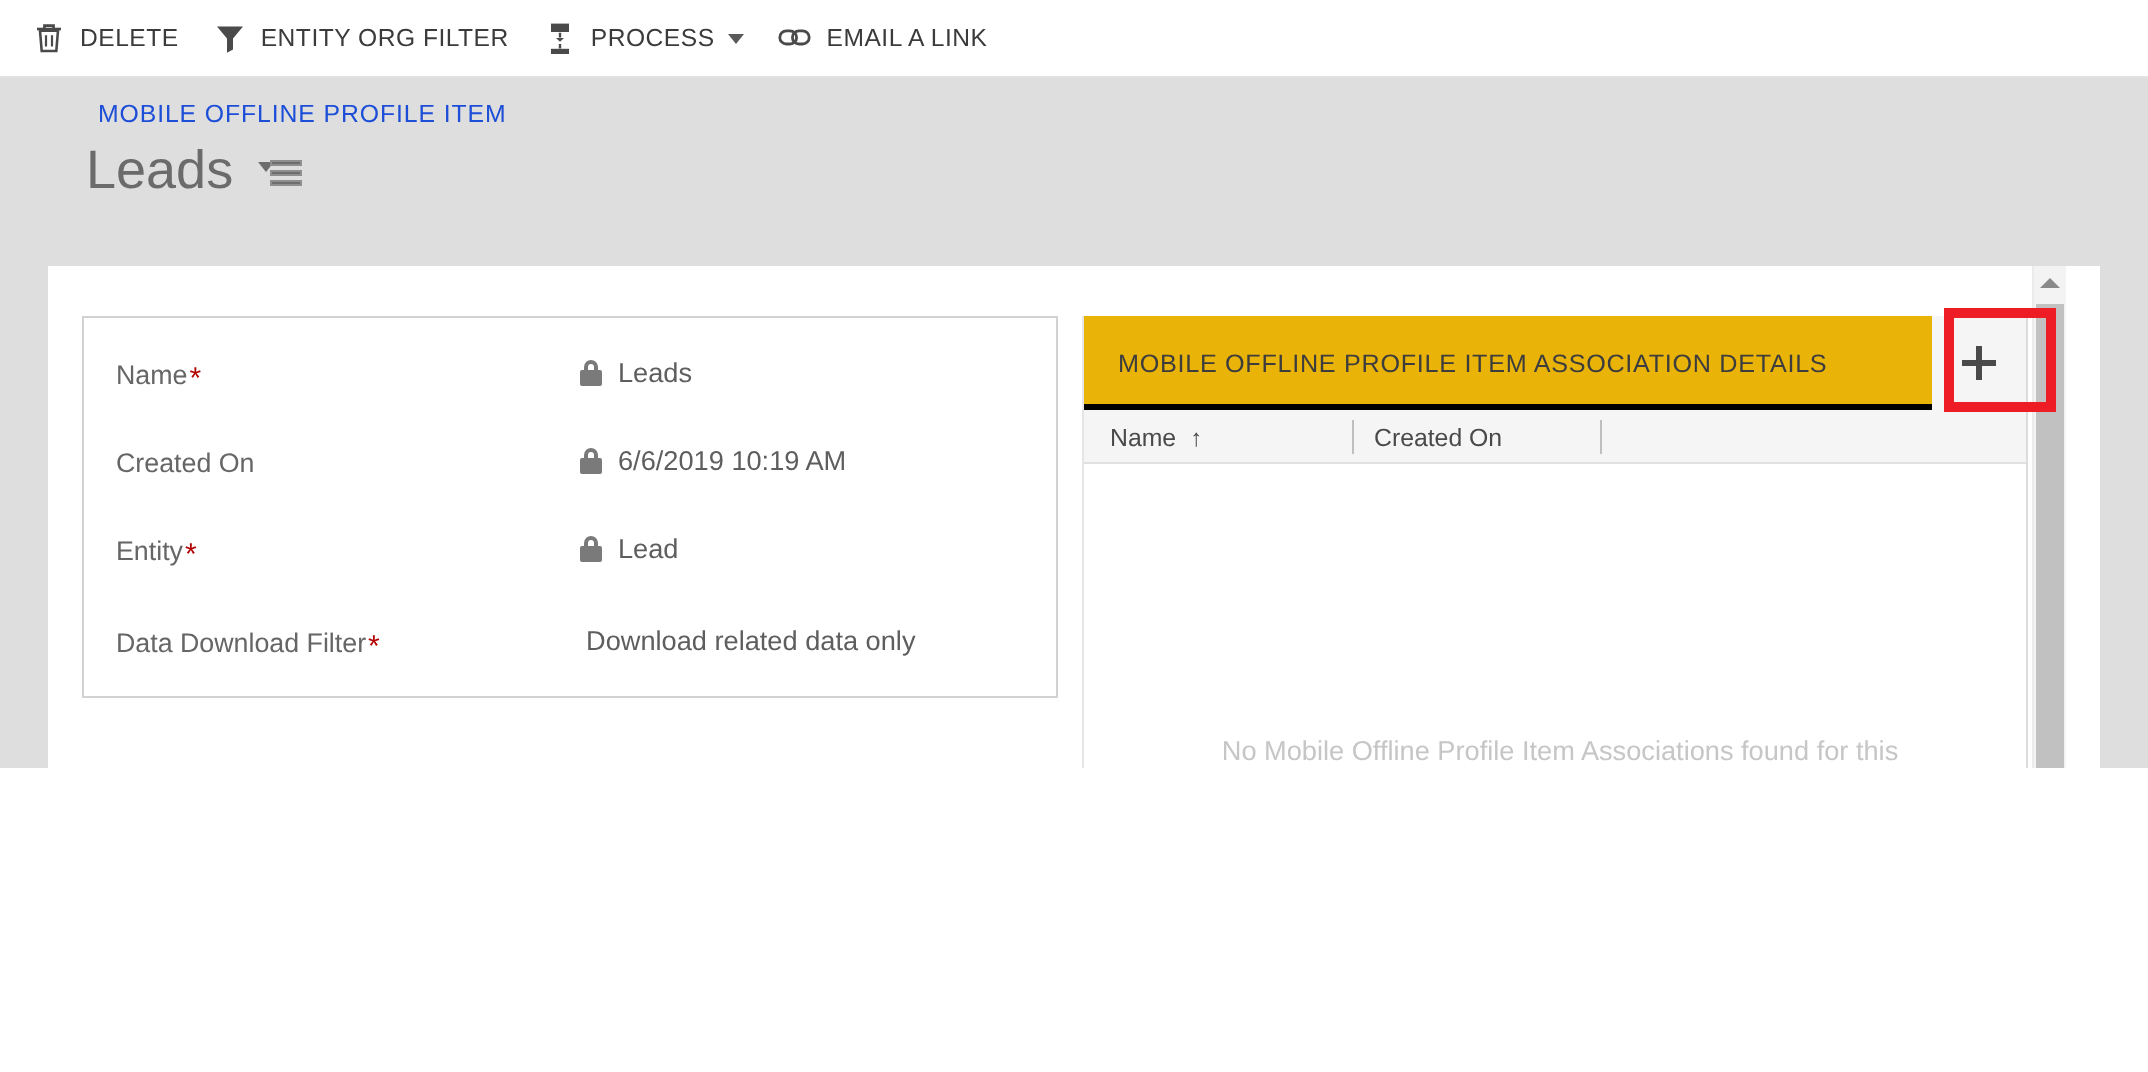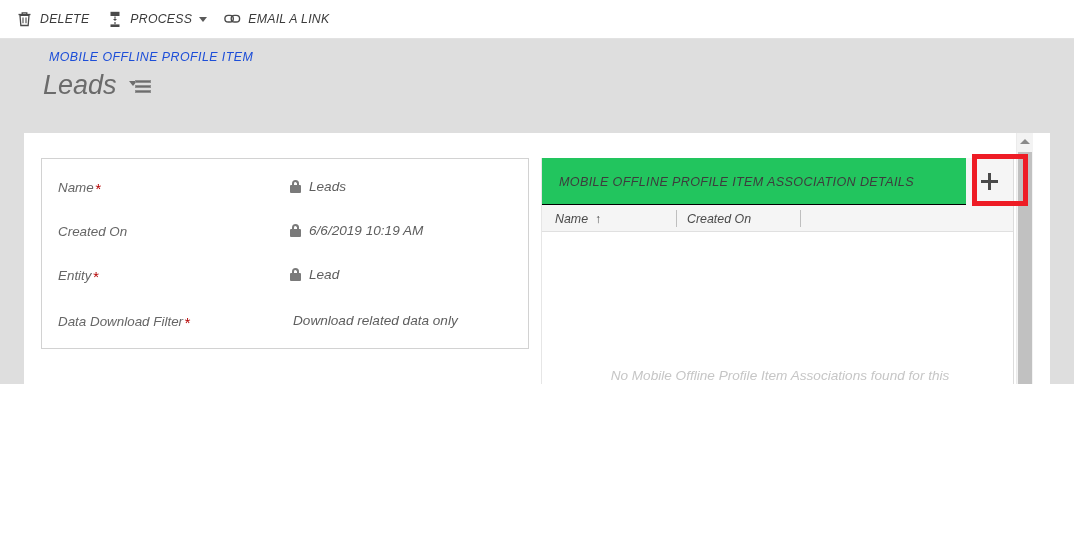--- a/index.html
+++ b/index.html
@@ -13,21 +13,20 @@
     font-family: "Liberation Sans", sans-serif;
     overflow: hidden;
     -webkit-font-smoothing: antialiased;
   }
   .app {
     position: relative;
     width: 1074px;
     height: 384px;
     background: #dedede;
     overflow: hidden;
-    font-style: italic;
   }
 
   
   .commandbar {
     position: absolute;
     left: 0; top: 0;
     width: 1074px;
     height: 39px;
     background: #ffffff;
     border-bottom: 1px solid #e2e2e2;
@@ -226,22 +225,22 @@
     background: #ffffff;
     border-left: 1px solid #e6e6e6;
     border-right: 1px solid #dcdcdc;
     box-sizing: border-box;
   }
   .grid-header {
     position: absolute;
     left: 0; top: 0;
     width: 100%;
     height: 47px;
-    background: #22c55e;
-    border-bottom: 1px solid #000000;
+    background: #eab308;
+    border-bottom: 3px solid #000000;
     box-sizing: border-box;
   }
   .grid-title {
     position: absolute;
     left: 17px; top: 17px;
     font-size: 12.6px;
     letter-spacing: 0.35px;
     color: #3d3d3d;
     white-space: nowrap;
   }
@@ -422,20 +421,28 @@
         <svg width="15" height="16" viewBox="0 0 15 16" fill="none">
           <path d="M1.5 3.5h12" stroke="#4a4a4a" stroke-width="1.3"></path>
           <path d="M5.2 3.3V1.8h4.6v1.5" stroke="#4a4a4a" stroke-width="1.3" fill="none"></path>
           <path d="M3 4.3h9l-.85 10.2H3.85L3 4.3z" stroke="#4a4a4a" stroke-width="1.3" fill="none"></path>
           <path d="M6 6.6v5.6M9 6.6v5.6" stroke="#4a4a4a" stroke-width="1.1"></path>
         </svg>
       </span>
       <span class="cmd-label">DELETE</span>
     </div>
 
+    <div class="cmd-btn">
+      <span class="cmd-icon">
+        <svg width="16" height="16" viewBox="0 0 16 16" fill="none">
+          <path d="M1.5 2.2h13l-5 6.1v5.5l-3 1.6V8.3l-5-6.1z" fill="#4a4a4a"></path>
+        </svg>
+      </span>
+      <span class="cmd-label">ENTITY ORG FILTER</span>
+    </div>
 
     <div class="cmd-btn">
       <span class="cmd-icon">
         <svg width="12" height="17" viewBox="0 0 12 17" fill="none">
           <rect x="1.5" y="0.8" width="9" height="4.2" fill="#4a4a4a"></rect>
           <path d="M6 5.4v2.3M6 11v2.2" stroke="#4a4a4a" stroke-width="1.2"></path>
           <path d="M6 9.9 4 8h4l-2 1.9z" fill="#4a4a4a"></path>
           <rect x="1.5" y="13.4" width="9" height="2.6" fill="#4a4a4a"></rect>
         </svg>
       </span>

